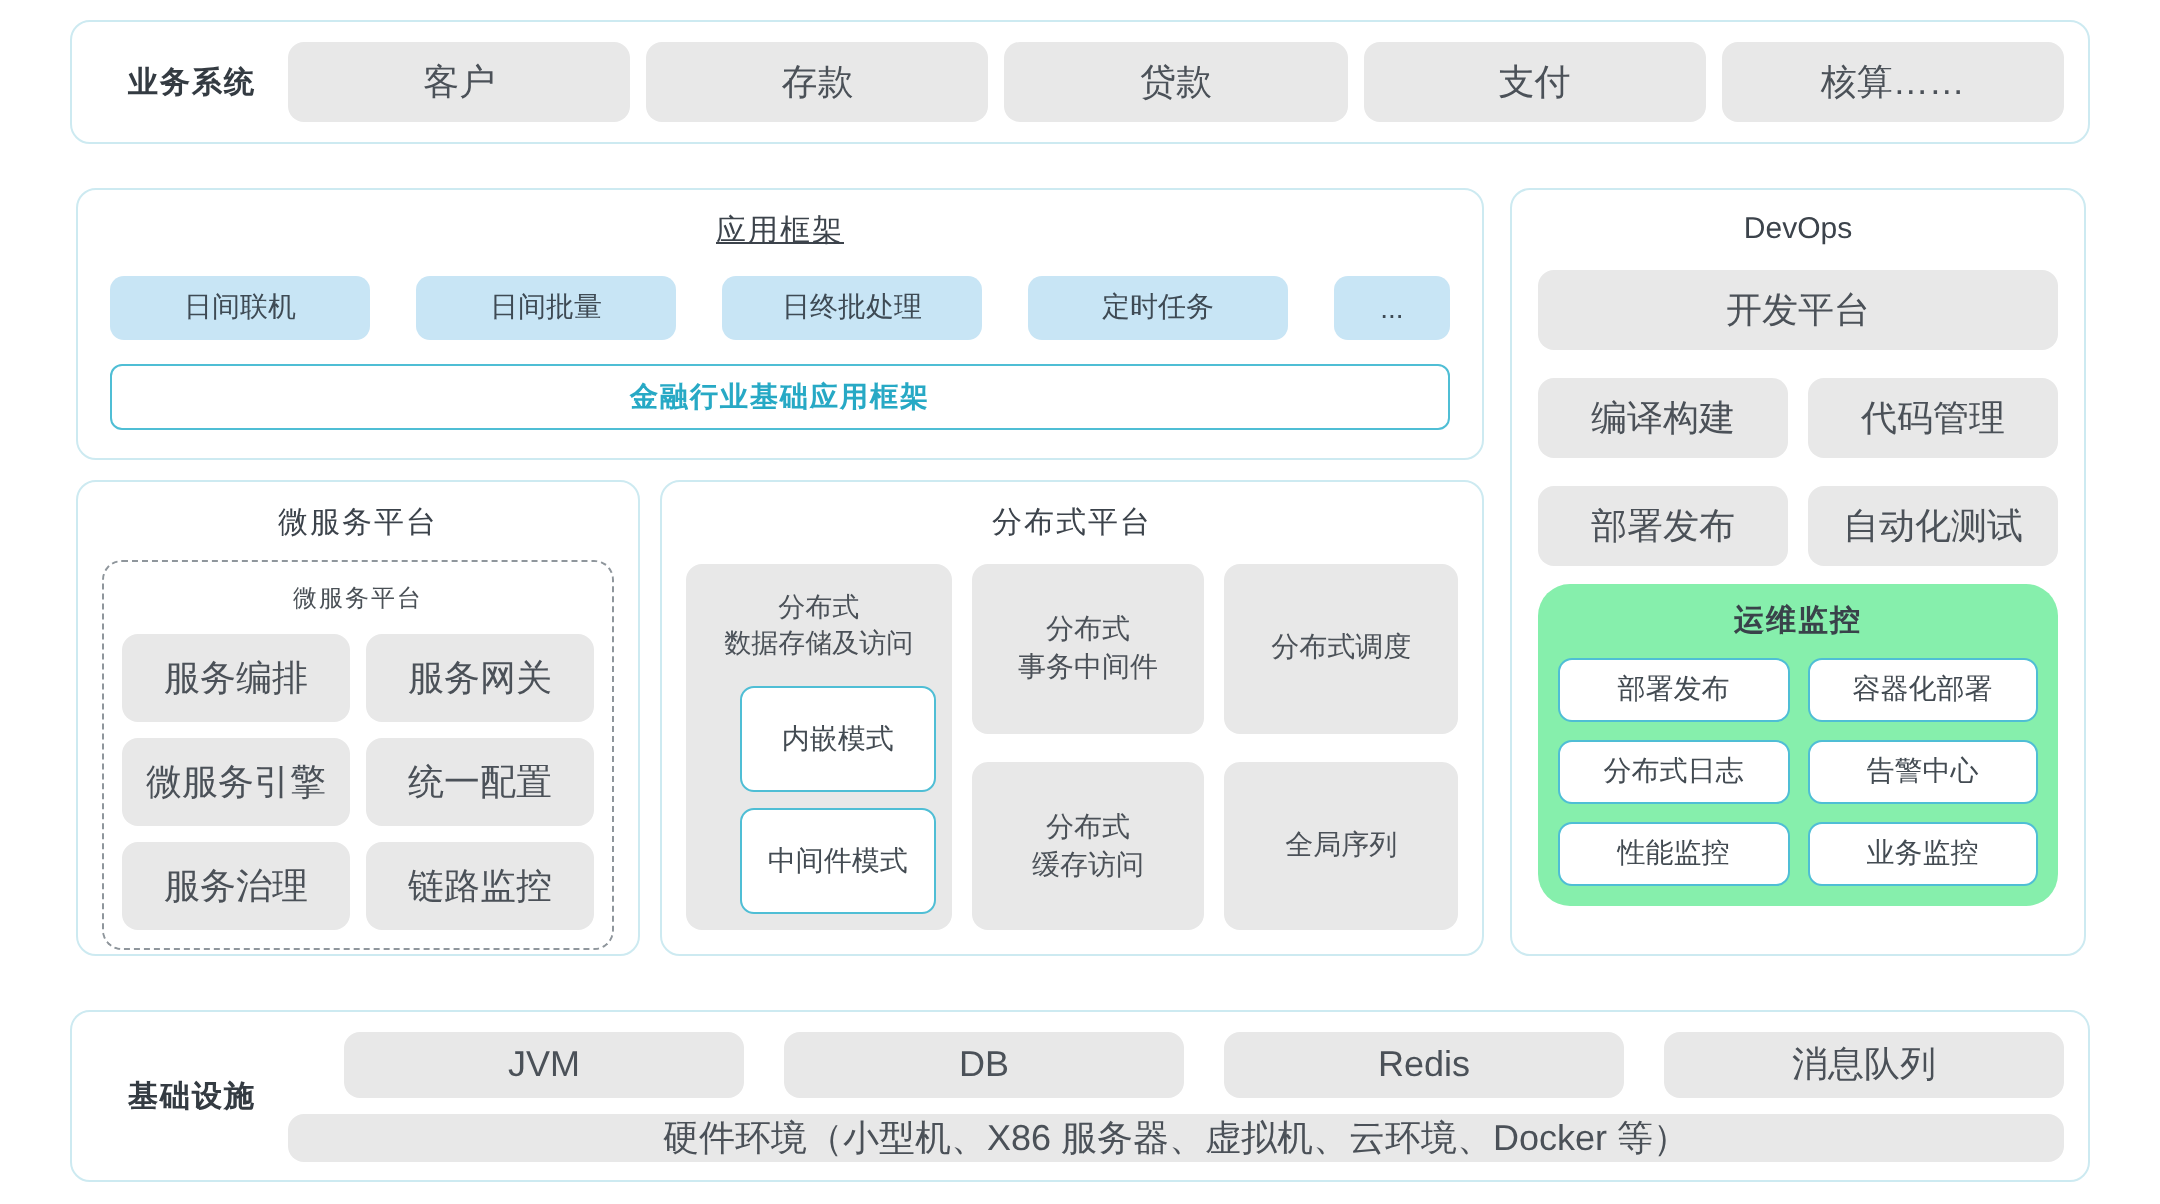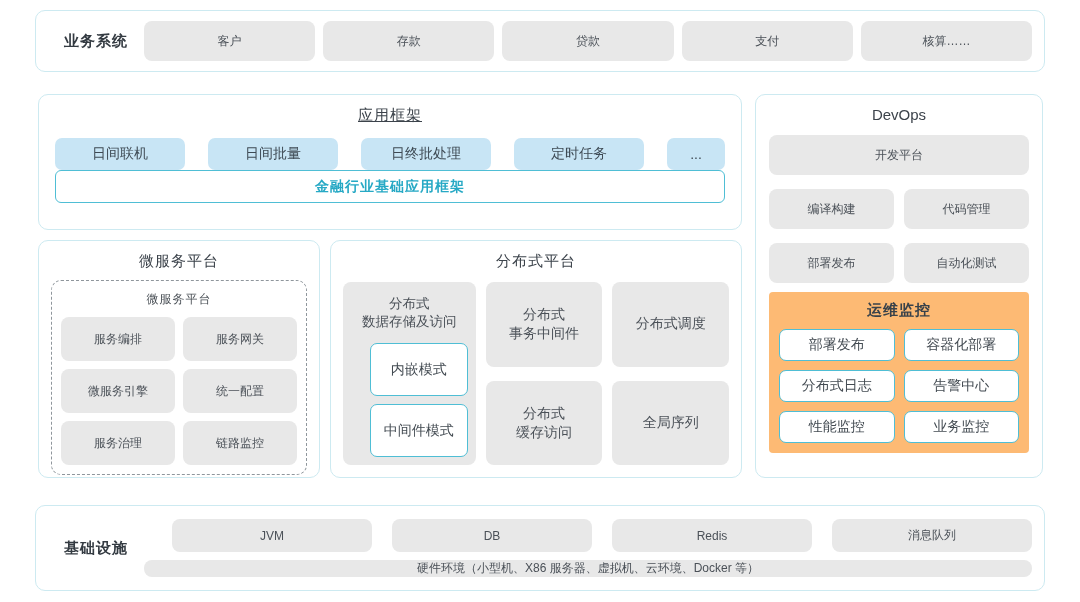--- a/index.html
+++ b/index.html
@@ -11,21 +11,21 @@
     position:absolute; background:#ffffff;
     border:1px solid #cdeaf1; border-radius:10px;
   }
   .panel-title {
     text-align:center; font-size:15px; font-weight:500; color:#3c434b;
     letter-spacing:1px;
   }
   .side-label { font-size:15px; font-weight:600; color:#343b42; text-align:center; letter-spacing:1px; }
 
   .gray-box {
-    background:#e8e8e8; border-radius:8px; color:#4b5158; font-size:12px;
+    background:#e8e8e8; border-radius:8px; color:#4b5158; font-size:18px;
     display:flex; align-items:center; justify-content:center; text-align:center;
   }
   .blue-box {
     background:#c8e5f5; border-radius:7px; color:#3e4a54; font-size:14px;
     display:flex; align-items:center; justify-content:center;
   }
   .white-box {
     background:#ffffff; border:1px solid #4fbed5; border-radius:7px;
     color:#434b52; font-size:14px;
     display:flex; align-items:center; justify-content:center;
@@ -38,21 +38,21 @@
   .top-bar .row { flex:1; display:flex; gap:8px; }
   .top-bar .gray-box { flex:1; height:40px; }
 
   
   .app-framework { left:38px; top:94px; width:704px; height:136px; padding:11px 16px; }
   .app-framework .panel-title { margin-bottom:13px;text-decoration:underline; }
   .app-framework .row { display:flex; gap:23px; height:32px; }
   .app-framework .blue-box { flex:1; }
   .app-framework .blue-box.small { flex:0 0 58px; }
   .base-box {
-    height:33px; background:#ffffff;
+    margin-top:12px; height:33px; background:#ffffff;
     border:1px solid #4fbed5; border-radius:6px;
     display:flex; align-items:center; justify-content:center;
     color:#27a9c5; font-size:14px; font-weight:600; letter-spacing:1px;
   }
 
   
   .microservice { left:38px; top:240px; width:282px; height:238px; padding:11px 12px; }
   .microservice .panel-title { margin-bottom:9px; }
   .dashed-box { border:1px dashed #8f969c; border-radius:10px; padding:7px 9px 9px; }
   .inner-title { text-align:center; font-size:12px; color:#4a5056; margin:3px 0 9px; letter-spacing:1px; }
@@ -71,21 +71,21 @@
   }
   .dist-col1 .col1-title { text-align:center; font-size:13.5px; color:#4b5158; margin:5px 0 4px; }
   .dist-col1 .white-box { flex:1;margin-left:19px; }
 
   
   .devops { left:755px; top:94px; width:288px; height:384px; padding:11px 13px; }
   .devops .panel-title { margin-bottom:12px; letter-spacing:0; }
   .devops .platform-box { height:40px; margin-bottom:14px; }
   .devops .grid-2 { gap:14px 10px; margin-bottom:9px; }
   .devops .grid-2 .gray-box { height:40px; }
-  .monitor { background:#fdba74; border-radius:4px; padding:9px 10px 10px; }
+  .monitor { background:#86efac; border-radius:16px; padding:9px 10px 10px; }
   .monitor-title { text-align:center; font-size:15px; font-weight:600; color:#39424a; letter-spacing:1px; margin-bottom:9px; }
   .monitor .grid-2 { gap:9px; margin-bottom:0; }
   .monitor .white-box { height:32px; }
 
   
   .infra { left:35px; top:505px; width:1010px; height:86px; display:flex; align-items:center; padding:0 12px; }
   .infra .side-label { width:96px; flex:0 0 96px; }
   .infra-right { flex:1; display:flex; flex-direction:column; gap:8px; }
   .infra-right .row { display:flex; gap:20px;margin-left:28px; }
   .infra-right .gray-box { flex:1; height:33px; }

